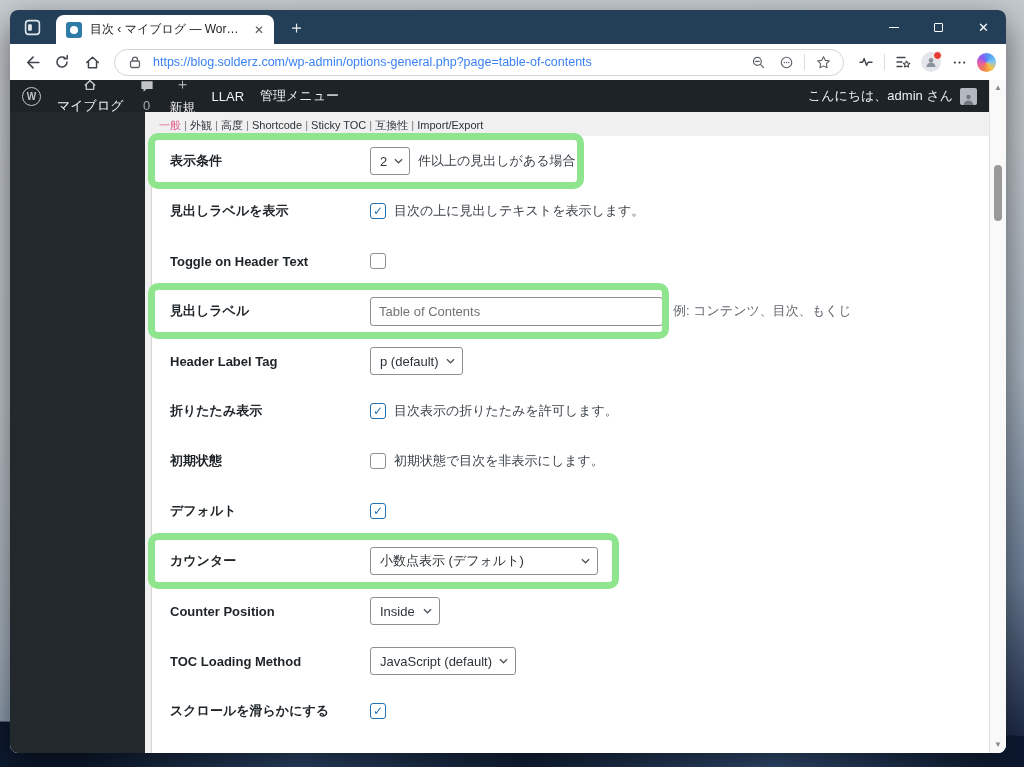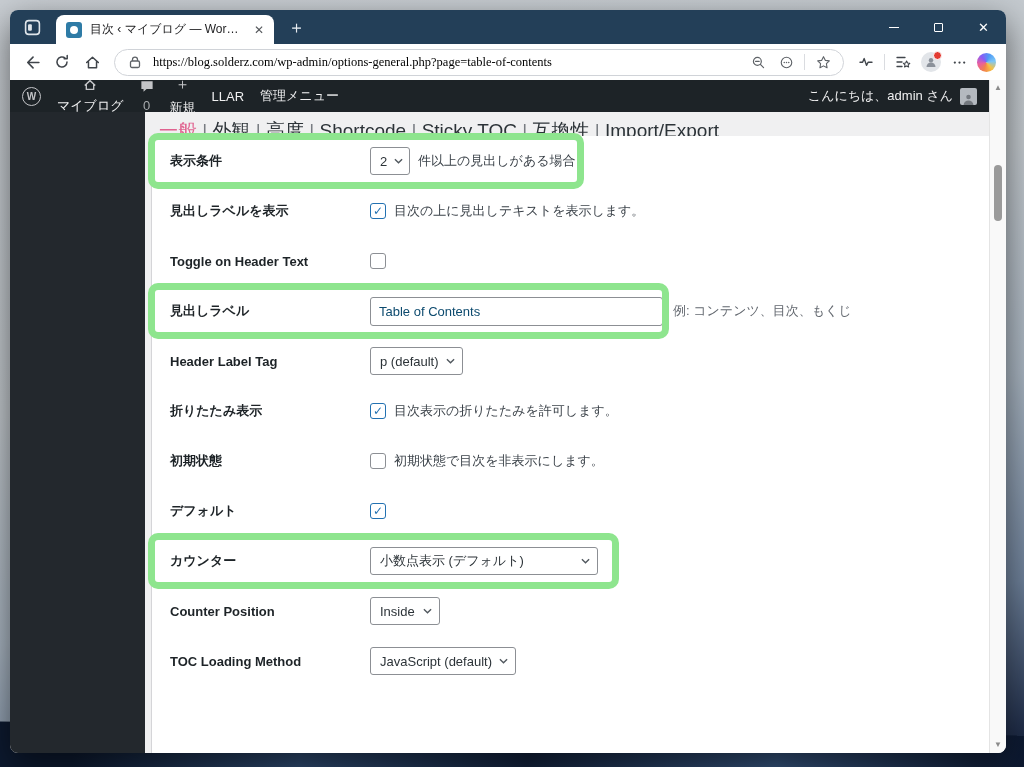--- a/index.html
+++ b/index.html
@@ -33,21 +33,21 @@
   .win-controls > div { width:45px; display:flex; align-items:center; justify-content:center; color:#fff; }
   .wc-min-glyph { width:10px; height:1px; background:#fff; }
   .wc-max-glyph { width:9px; height:9px; border:1px solid #fff; border-radius:1px; }
   .wc-close { font-size:13px; }
 
   
   .toolbar { height:36px; background:#fff; display:flex; align-items:center; padding:0 10px; gap:6px; flex:none; }
   .tbtn { width:24px; height:24px; display:flex; align-items:center; justify-content:center; color:#40454b; flex:none; }
   .address { flex:1; height:27px; border:1px solid #d0d3d8; background:#fff; border-radius:14px;
              display:flex; align-items:center; padding:0 10px; gap:8px; margin:0 4px; min-width:0; }
-  .url { font-size:12.5px; color:#000000; flex:1; white-space:nowrap; overflow:hidden;font-family:Liberation Serif, serif; }
+  .url { font-size:12.5px; color:#3b82f6; flex:1; white-space:nowrap; overflow:hidden; }
   .abtn { width:20px; height:20px; display:flex; align-items:center; justify-content:center; color:#50555b; flex:none; }
   .vdiv { width:1px; height:16px; background:#dadce0; flex:none; }
   .avatar20 { width:20px; height:20px; border-radius:50%; background:#e2e5e9; position:relative; flex:none;
               display:flex; align-items:center; justify-content:center; }
   .avatar20::after{ content:""; position:absolute; right:-1px; top:-1px; width:7px; height:7px;
                     border-radius:50%; background:#e33b32; border:1px solid #fff; }
   .copilot { width:19px; height:19px; border-radius:50%; flex:none;
     background: conic-gradient(from 20deg,#4e9af5,#7cc7f7,#f6c344,#f2804d,#e95fa0,#8a5cf6,#4e9af5); }
 
   
@@ -62,41 +62,41 @@
   .ab-count { color:#a7aaad; }
   .ab-plus { font-size:15px; color:#c3c4c7; }
   .ab-right { margin-left:auto; display:flex; align-items:center; gap:7px; }
   .ab-avatar { width:17px; height:17px; border-radius:2px; background:#b4b9bf; display:flex;
                align-items:flex-end; justify-content:center; overflow:hidden; }
 
   
   .page { flex:1; display:flex; min-height:0; }
   .wp-sidebar { width:135px; background:#23282d; flex:none; }
   .main { flex:1; background:#f0f0f1; position:relative; overflow:hidden; min-width:0; }
-  .plugin-tabs { height:24px; padding:6px 0 0 14px; font-size:19px; color:#2c3338; white-space:nowrap; }
+  .plugin-tabs { height:24px; padding:6px 0 0 14px; font-size:11px; color:#2c3338; white-space:nowrap; }
   .ptab { color:#2c3338; }
   .ptab.active { color:#e0628f; }
   .ptab:not(:last-child)::after { content:" | "; color:#787c82; font-weight:normal; }
   .card { position:absolute; left:6px; right:0; top:24px; bottom:0; background:#fff;
           border-left:1px solid #d5d5d8; }
 
   .row { height:50px; display:flex; align-items:center; padding-left:18px; position:relative; }
   .row .lbl { width:200px; flex:none; font-size:13px; font-weight:600; color:#1d2327; }
   .ctrl { display:flex; align-items:center; gap:8px; font-size:13px; color:#3c434a; min-width:0; }
   .hint { color:#646970; margin-left:2px; }
 
   .hl { position:absolute; left:-4px; top:-3px; bottom:-3px; border:7px solid #8ee58e;
         border-radius:10px; pointer-events:none; z-index:2; }
 
   .sel { display:inline-flex; align-items:center; justify-content:space-between; gap:7px;
          border:1px solid #8c8f94; border-radius:3px; background:#fff; height:28px;
          padding:0 7px 0 9px; font-size:13px; color:#2c3338; white-space:nowrap; }
   .chev { color:#50575e; flex:none; display:flex; }
   .txt { height:29px; border:1px solid #8c8f94; border-radius:3px; padding:0 8px;
-         font-size:13px; color:#0c4a6e; font-family:inherit; background:#fff; }
+         font-size:13px; color:#737373; font-family:inherit; background:#fff; }
   .cb { width:16px; height:16px; border:1px solid #8c8f94; border-radius:3px; background:#fff;
         flex:none; display:inline-flex; align-items:center; justify-content:center; }
   .cb.checked { border-color:#2271b1; }
   .cb.checked::after { content:"✓"; color:#2271b1; font-size:12px; font-weight:bold; line-height:1; }
 
   
   .scrollbar { width:17px; flex:none; background:#f9f9f9; border-left:1px solid #e4e4e4;
                position:relative; display:flex; flex-direction:column; align-items:center;
                justify-content:space-between; padding:4px 0; }
   .sb-arrow { color:#8b8b8b; font-size:8px; line-height:1; }
@@ -372,20 +372,26 @@
                   <span>JavaScript (default)</span>
                   <span class="chev">
                       <svg width="9" height="6" viewBox="0 0 10 6">
                         <path d="M1 1l4 4 4-4" fill="none" stroke="currentColor" stroke-width="1.5"></path>
                       </svg>
                     </span>
                 </span>
               </span>
             </div>
 
+            <div class="row">
+              <span class="lbl">スクロールを滑らかにする</span>
+              <span class="ctrl">
+                <span class="cb checked"></span>
+              </span>
+            </div>
 
           </div>
         </div>
       </div>
     </div>
 
     <div class="scrollbar">
       <span class="sb-arrow">▲</span>
       <span class="sb-thumb"></span>
       <span class="sb-arrow">▼</span>

